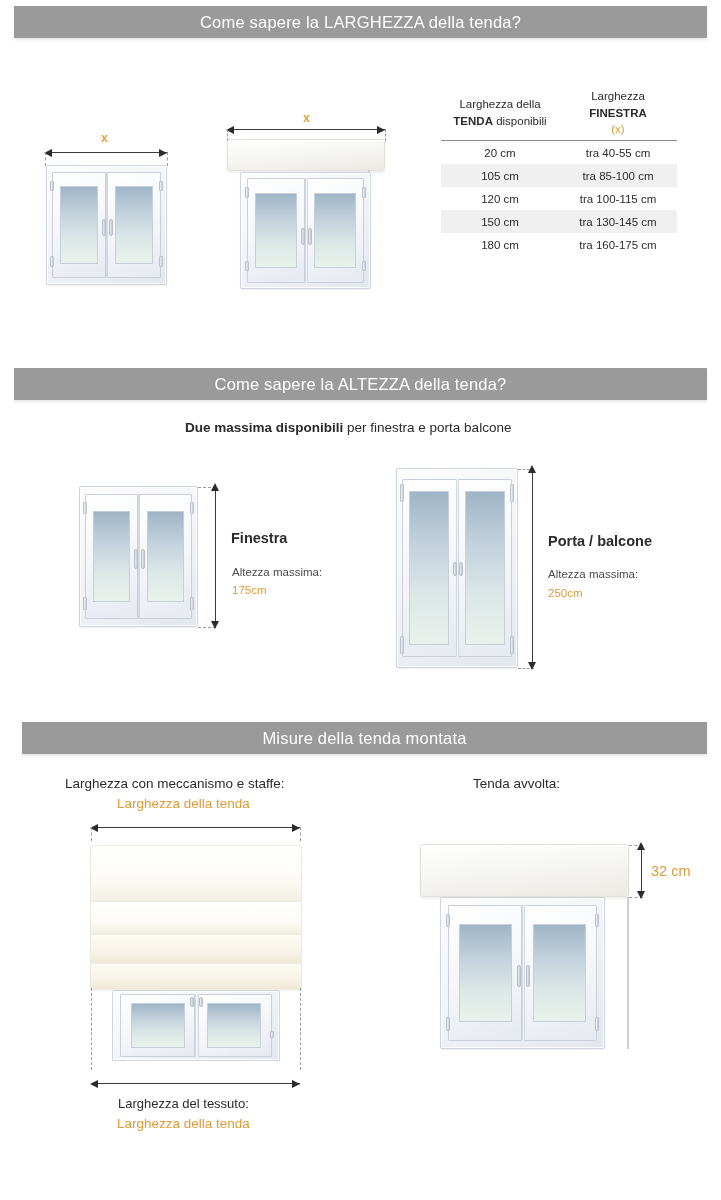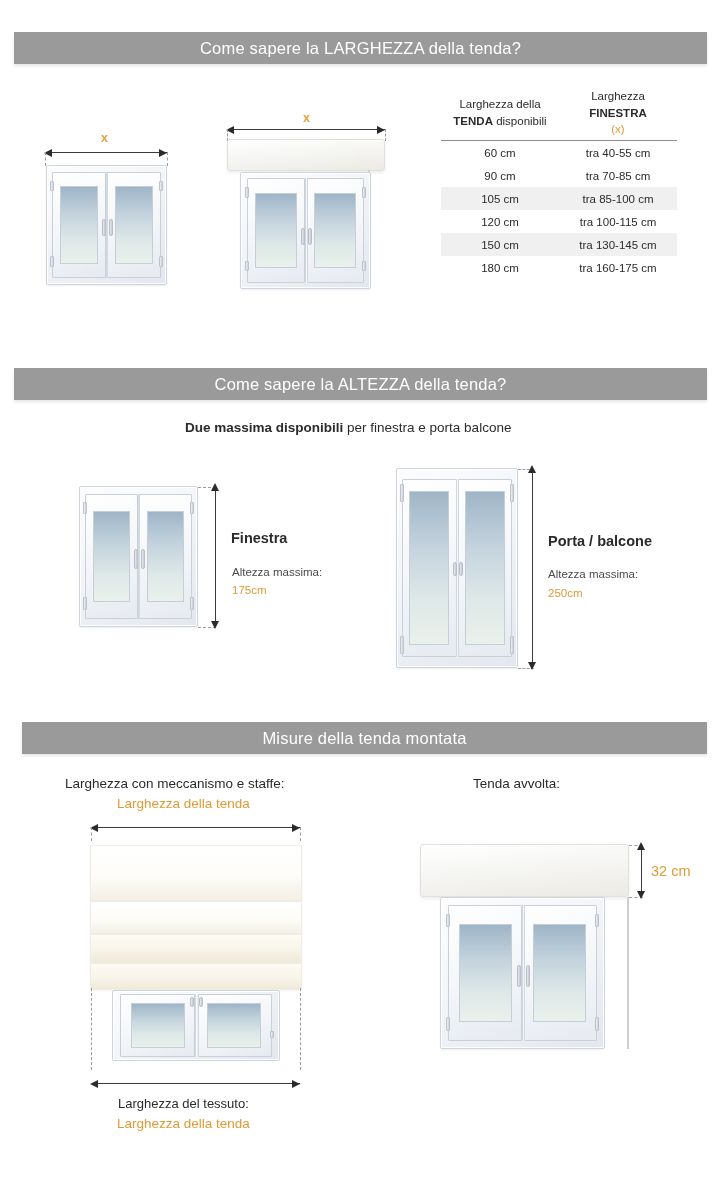--- a/index.html
+++ b/index.html
@@ -119,21 +119,21 @@
     position:absolute; left:0; right:0;
     background:linear-gradient(180deg,#ffffff 0%,#fdfcf8 55%,#f4f0e6 100%);
     border:1px solid #efece1;
     box-shadow:0 1px 2px rgba(0,0,0,.05);
   }
   .roman .fold.shade { background:linear-gradient(180deg,#fdfbf4 0%,#f7f3e8 60%,#efe9d9 100%); }
 </style>
 </head>
 <body>
 
-<div class="section-bar" style="top:32px;">
+<div class="section-bar" style="top:6px;">
   <span>Come sapere la LARGHEZZA della tenda?</span>
 </div>
 
 <div>
   <span class="x-mark" style="left:101px; top:131px; position:absolute;">x</span>
   <div class="dim-h" style="left:46px; top:152px; width:121px;"></div>
   <div class="arrow left" style="left:44px;  top:149px;"></div>
   <div class="arrow right" style="left:159px; top:149px;"></div>
   <div class="ext-v" style="left:45px;  top:152px; height:14px;"></div>
   <div class="ext-v" style="left:167px; top:152px; height:14px;"></div>
@@ -194,26 +194,22 @@
         <b>TENDA</b><span> disponibili</span>
       </th>
       <th>
         <span>Larghezza </span><b>FINESTRA</b><br>
         <span class="orange">(x)</span>
       </th>
     </tr>
   </thead>
   <tbody>
     <tr>
-      <td>60 cm</td>
+      <td>20 cm</td>
       <td>tra 40-55 cm</td>
-    </tr>
-    <tr>
-      <td>90 cm</td>
-      <td>tra 70-85 cm</td>
     </tr>
     <tr class="alt">
       <td>105 cm</td>
       <td>tra 85-100 cm</td>
     </tr>
     <tr>
       <td>120 cm</td>
       <td>tra 100-115 cm</td>
     </tr>
     <tr class="alt">

